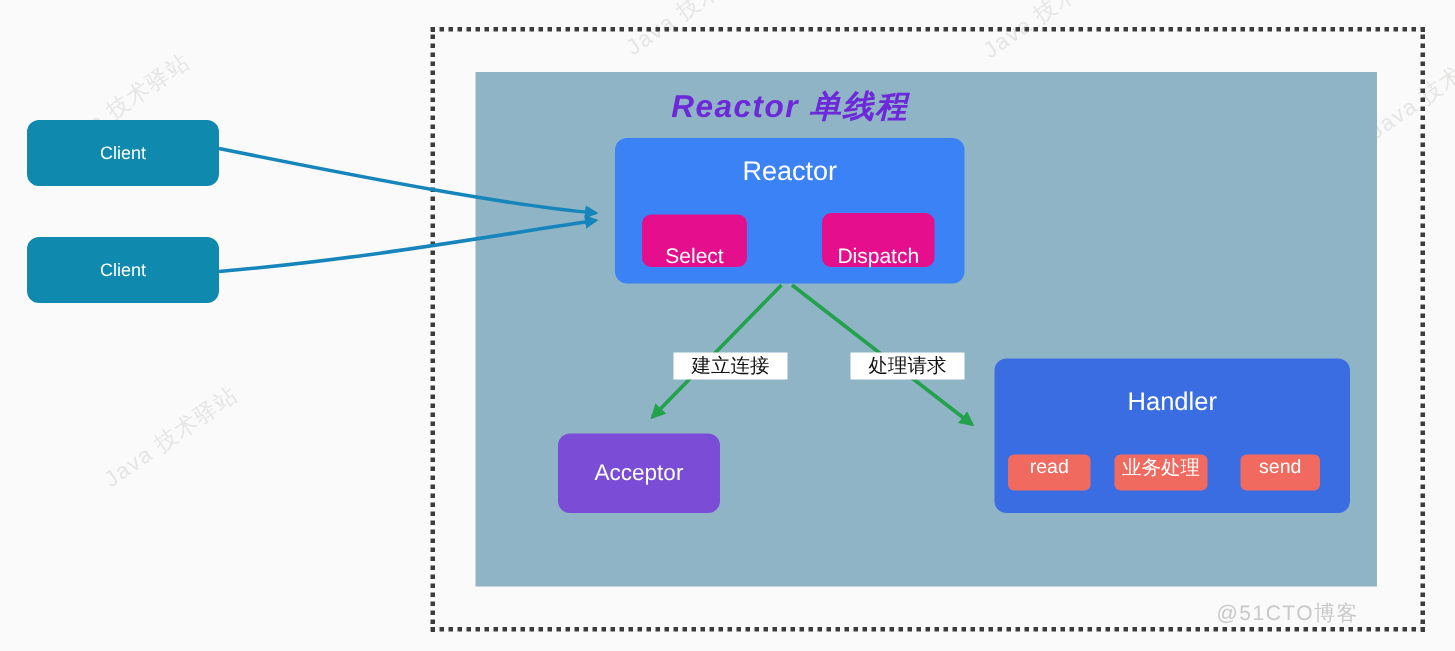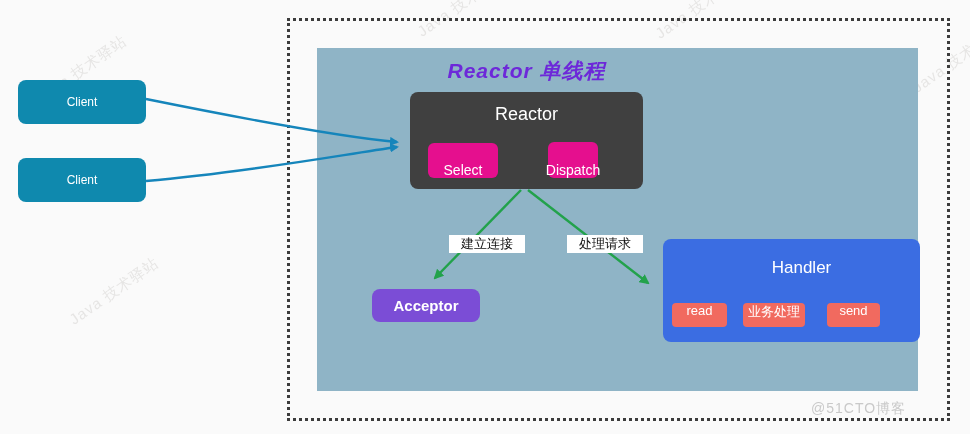--- a/index.html
+++ b/index.html
@@ -51,21 +51,21 @@
     left: 18px;
     width: 128px; height: 44px;
     background: #0f89ae;
     font-size: 12px;
   }
   .client-1 { top: 80px; }
   .client-2 { top: 158px; }
   .reactor {
     left: 410px; top: 92px;
     width: 233px; height: 97px;
-    background: #404040;
+    background: #3b82f6;
     display: block;
   }
   .reactor-label {
     text-align: center;
     font-size: 18px;
     color: #fff;
     margin-top: 12px;
   }
   .chip {
     position: absolute;
@@ -76,37 +76,35 @@
     justify-content: center;
   }
   .chip-select {
     left: 18px; top: 51px;
     width: 70px; height: 35px;
     background: #e50f8e;
     font-size: 14px;
   }
   .chip-dispatch {
     left: 138px; top: 50px;
-    width: 50px; height: 36px;
+    width: 75px; height: 36px;
     background: #e50f8e;
     font-size: 14px;
   }
   .acceptor {
     left: 372px; top: 289px;
-    width: 108px; height: 33px;
+    width: 108px; height: 53px;
     background: #7b4dd6;
     font-size: 15px;
-    font-weight: bold;
   }
   .handler {
     left: 663px; top: 239px;
     width: 237px; height: 103px;
     background: #3b6de2;
     display: block;
-    padding-left: 20px;
   }
   .handler-label {
     text-align: center;
     font-size: 17px;
     color: #fff;
     margin-top: 19px;
   }
   .chip-red {
     position: absolute;
     top: 64px;

